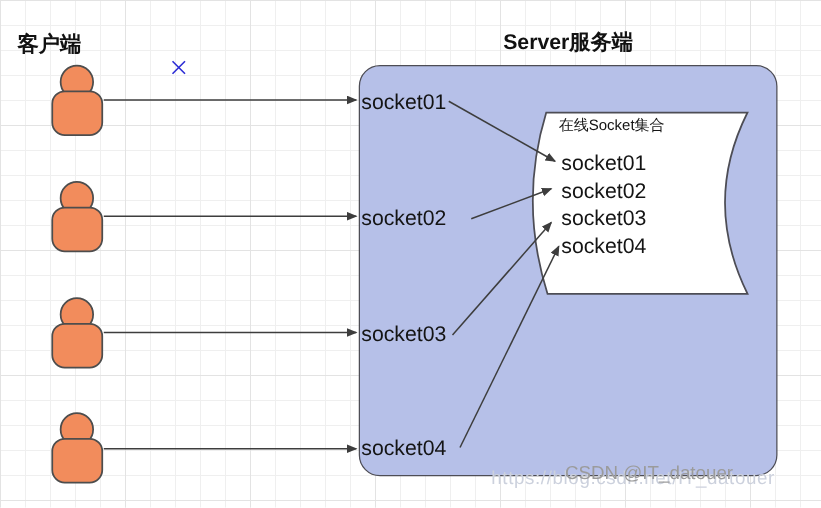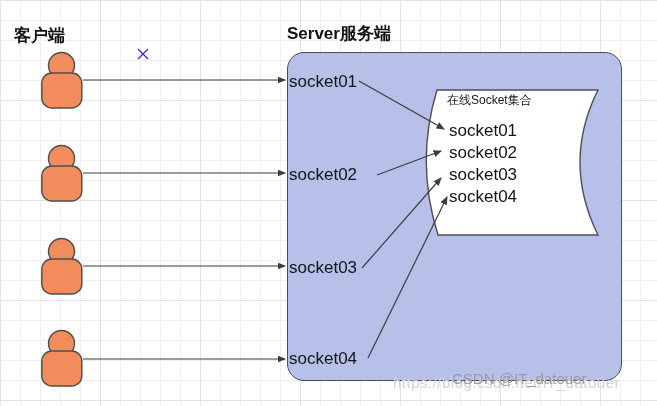--- a/index.html
+++ b/index.html
@@ -15,21 +15,21 @@
       linear-gradient(#efefef 1px, transparent 1px),
       linear-gradient(90deg, #efefef 1px, transparent 1px);
     background-size:100px 100px, 100px 100px, 20px 20px, 20px 20px;
   }
 
   .title {
     position:absolute; font-weight:bold; font-size:17px; color:#111;
     white-space:nowrap;
   }
   .title.clients { left:14px; top:24px; }
-  .title.server  { left:287px; top:22px; width:335px; text-align:left; }
+  .title.server  { left:287px; top:22px; width:335px; text-align:center; }
 
   .server-box {
     position:absolute; left:287px; top:52px; width:335px; height:329px;
     background:#b6c0e8; border:1.5px solid #4d4d55; border-radius:17px;
   }
 
   .socket-label {
     position:absolute; left:289px; width:80px; height:22px;
     font-size:17px; color:#141414; white-space:nowrap; line-height:22px;
   }

